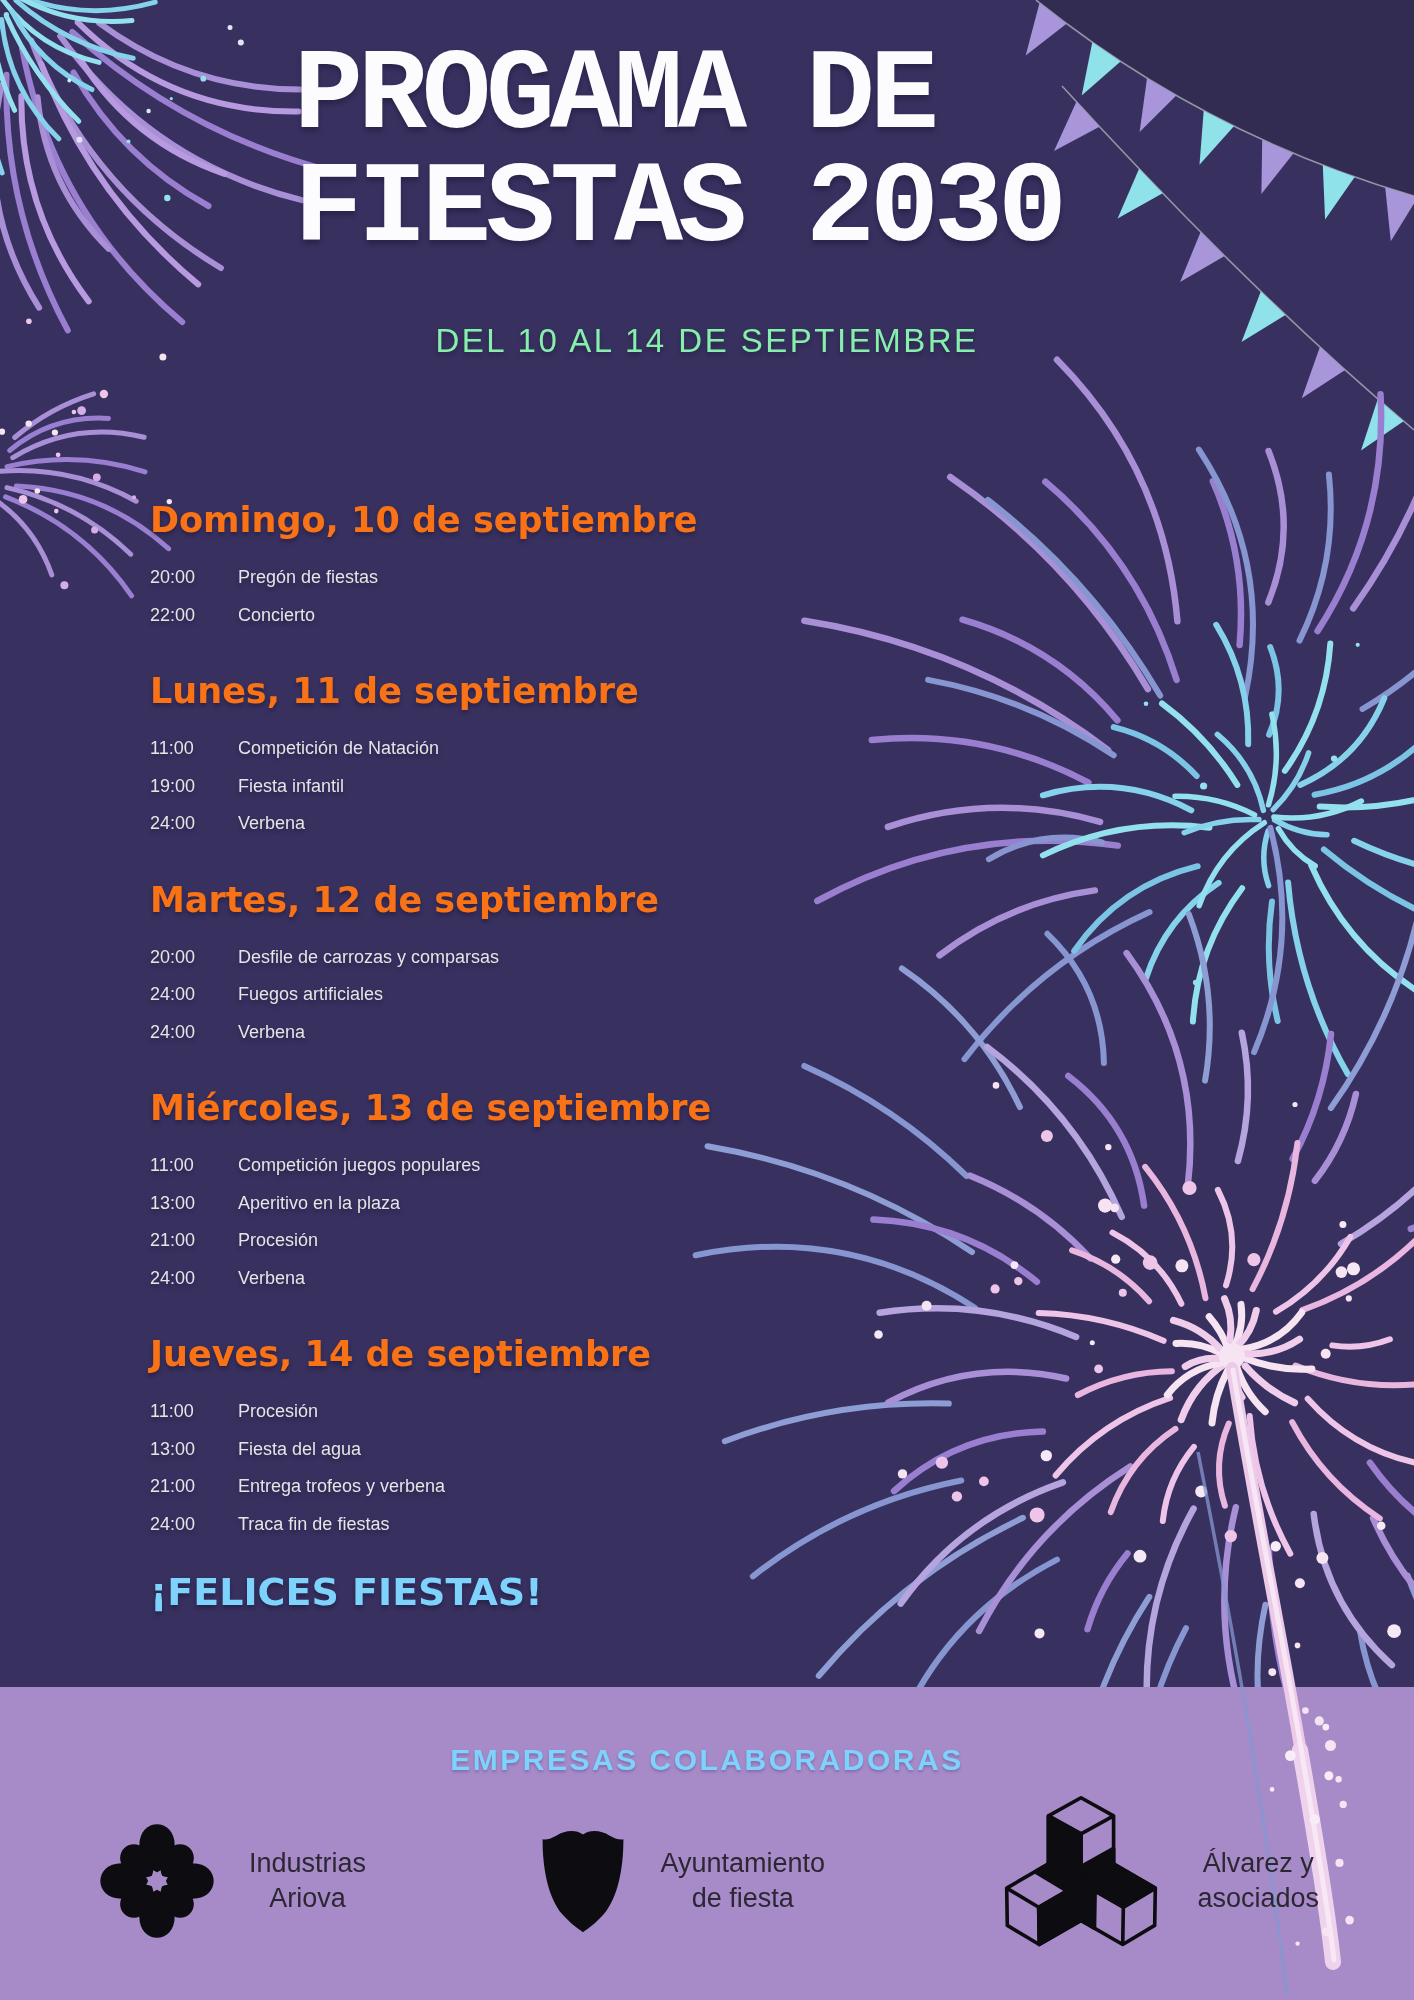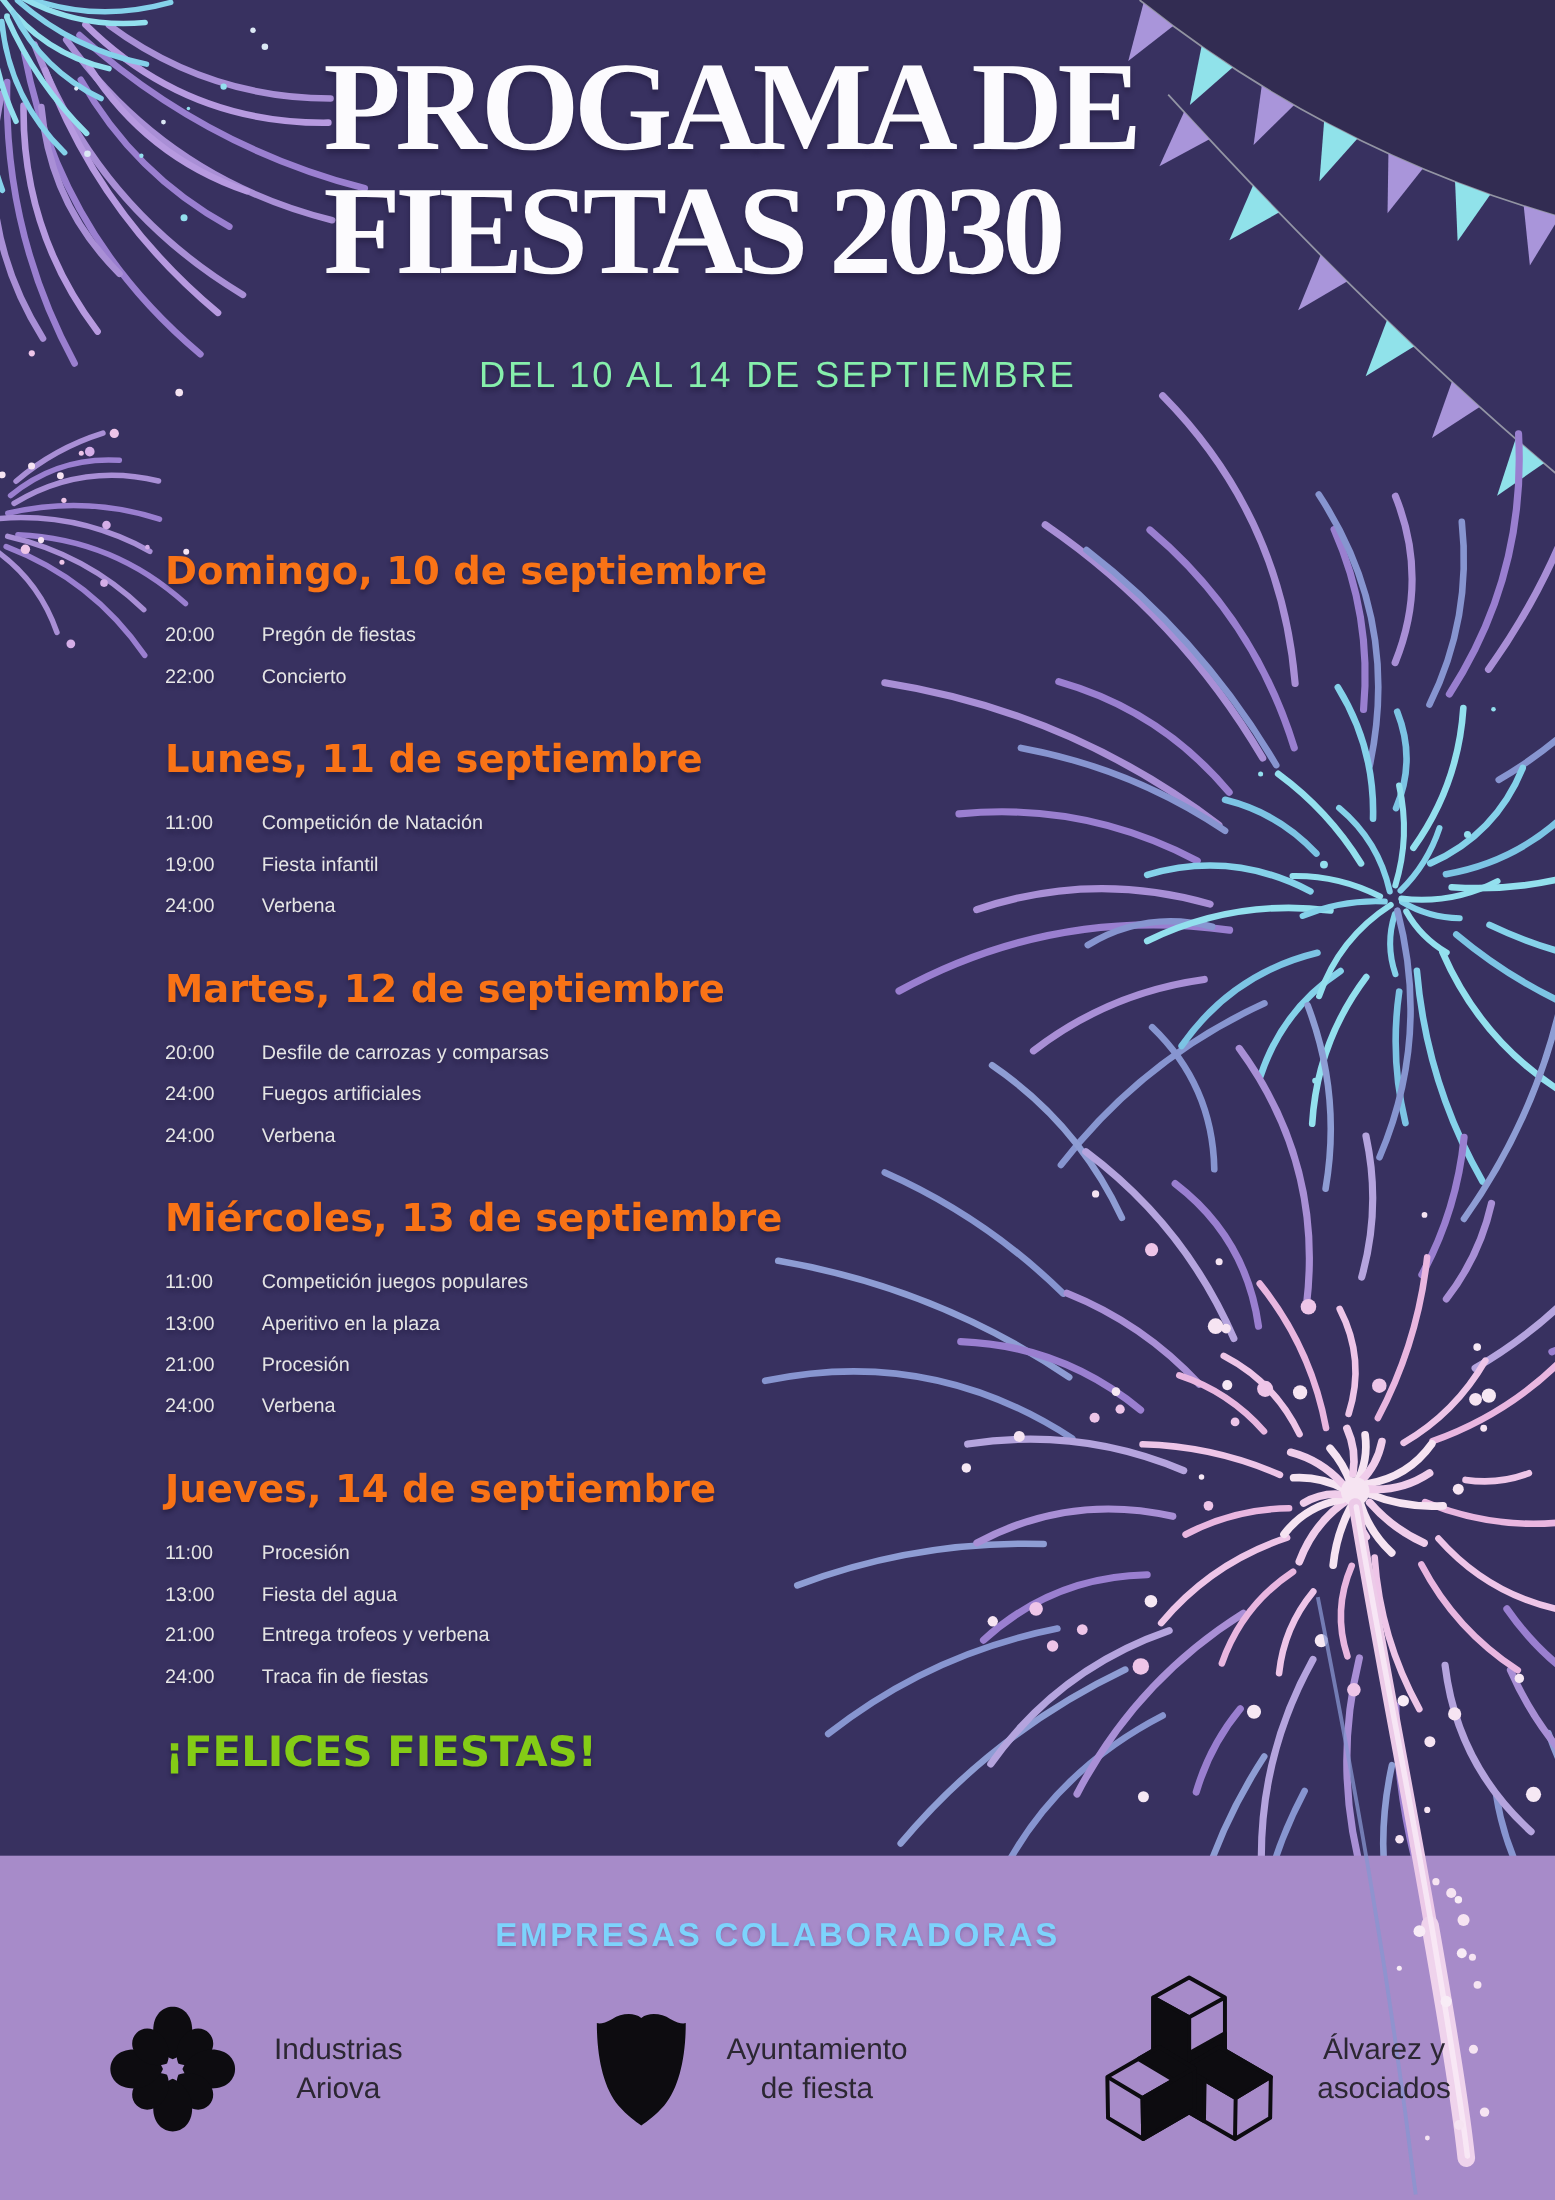--- a/index.html
+++ b/index.html
@@ -2,35 +2,35 @@
 <html><head>
 <meta charset="utf-8">
 <style>
   html,body{margin:0;padding:0;background:#222;}
   .page{position:relative;width:1414px;height:2000px;overflow:hidden;
         background:#383160;font-family:"Liberation Sans",sans-serif;}
   .decor{position:absolute;left:0;top:0;z-index:1;}
   .band{position:absolute;left:0;top:1687px;width:1414px;height:313px;background:#a78bc9;z-index:2;}
   .over{position:absolute;left:0;top:0;z-index:3;pointer-events:none;}
   .title{position:absolute;left:294px;top:40px;z-index:4;
-         font-family:Liberation Serif, serif;font-weight:bold;
+         font-family:Liberation Mono, monospace;font-weight:bold;
          font-size:115px;line-height:113px;letter-spacing:-5px;color:#fcfbfe;
          text-shadow:0 4px 5px rgba(15,10,35,.35);white-space:nowrap;}
   .subtitle{position:absolute;left:0;top:322px;width:100%;z-index:4;text-align:center;
          font-size:33px;font-weight:normal;letter-spacing:2.5px;color:#86efac;
          text-shadow:0 3px 4px rgba(15,10,35,.35);}
   .schedule{position:absolute;left:150px;top:499px;width:660px;z-index:4;}
   .day{margin:0 0 36px 0;}
   .day-heading{font-family:"DejaVu Sans",sans-serif;font-weight:bold;font-size:35px;line-height:42px;
          color:#f97316;margin:0 0 18px 0;text-shadow:0 3px 4px rgba(15,10,35,.4);}
   .event{display:grid;grid-template-columns:88px 1fr;font-size:18px;line-height:37.5px;
          color:#e5e5e5;text-shadow:0 3px 4px rgba(15,10,35,.35);}
   .closing{position:absolute;left:150px;top:1570px;z-index:4;
          font-family:"DejaVu Sans",sans-serif;font-weight:bold;font-size:38px;
-         color:#84cc16;text-shadow:0 3px 4px rgba(15,10,35,.4);}
+         color:#7dd3fc;text-shadow:0 3px 4px rgba(15,10,35,.4);}
   .band-heading{position:absolute;left:0;top:1743px;width:100%;z-index:4;text-align:center;
          font-weight:bold;font-size:30px;letter-spacing:2.5px;color:#7dd3fc;
          text-shadow:0 2px 3px rgba(70,45,110,.35);}
   .sponsors{position:absolute;left:0;top:1788px;width:1414px;height:185px;z-index:4;
          display:flex;justify-content:space-between;align-items:center;
          padding:0 95px;box-sizing:border-box;}
   .sponsor{display:flex;align-items:center;gap:30px;}
   .sponsor-label{font-size:27px;line-height:35px;color:#2c2733;text-align:center;}
 </style>
 </head>

